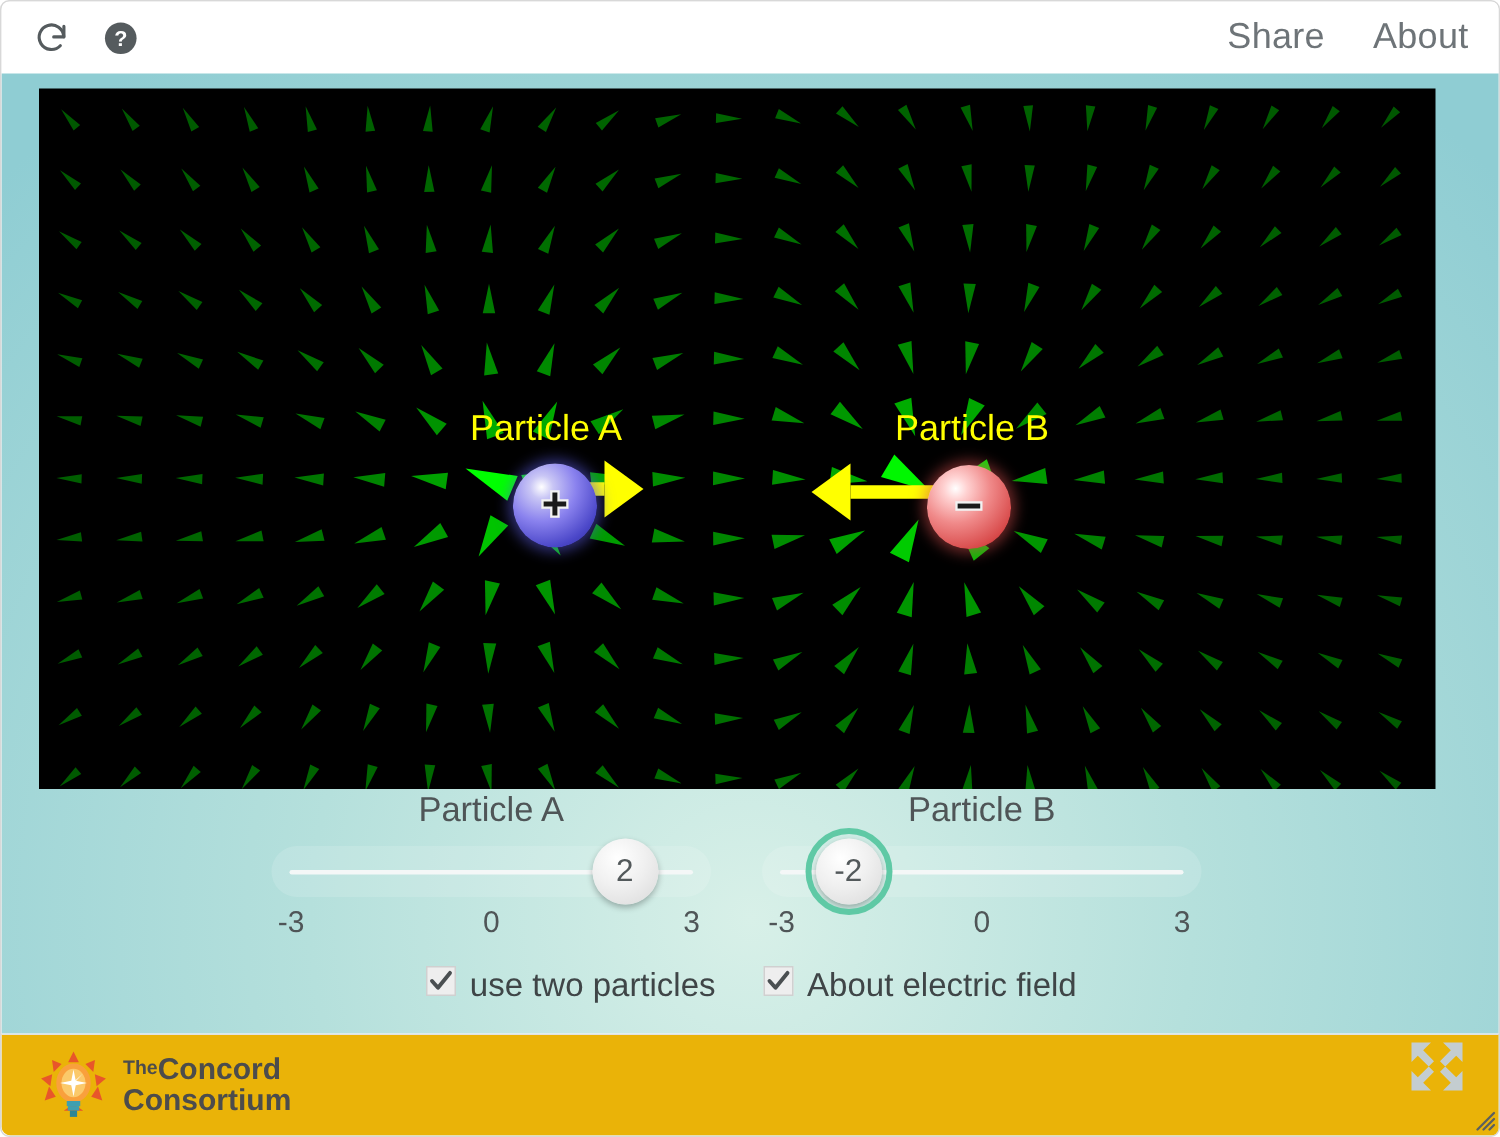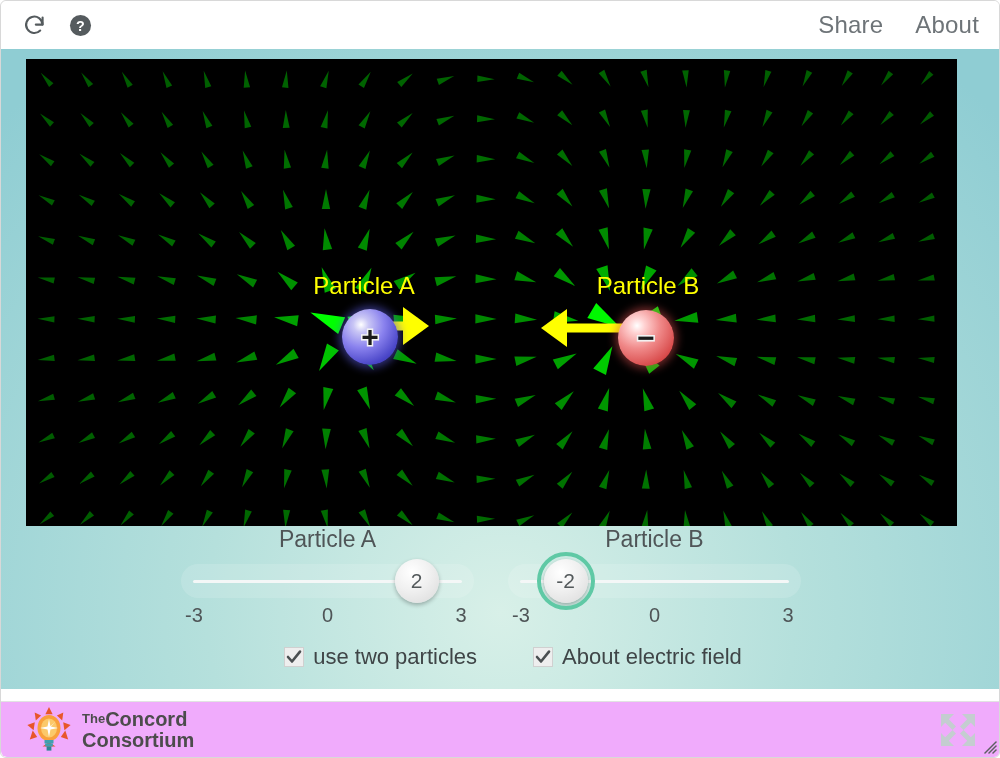--- a/index.html
+++ b/index.html
@@ -168,24 +168,23 @@
     position: absolute;
     left: 0; top: 118px;
     width: 1000px;
     display: flex;
     justify-content: center;
     align-items: center;
     gap: 32px;
   }
   .cb-item {
     display: flex;
-    align-items: center;
+    align-items: flex-start;
     gap: 9px;
     cursor: pointer;
-    margin-left: 24px;
   }
   .cb-box {
     width: 20px; height: 20px;
     background: #eeeeee;
     border: 1px solid #d0d0d0;
     display: flex; align-items: center; justify-content: center;
     flex: none;
   }
   .cb-check {
     width: 16px; height: 16px;
@@ -194,25 +193,24 @@
   .cb-label {
     font-size: 22px;
     color: #3f4547;
     white-space: nowrap;
   }
 
   
   #footer {
     position: absolute;
     left: 0; bottom: 0;
-    width: 1000px; height: 56px;
-    background: #f0abfc;
+    width: 1000px; height: 68px;
+    background: #eab308;
     border-top: 1px solid #e2e2e2;
     display: flex;
-    align-items: center;
     padding: 0 20px 0 24px;
     border-bottom-left-radius: 6px;
     border-bottom-right-radius: 6px;
   }
   #logo-block { display: flex; align-items: center; gap: 9px; cursor: pointer; }
   #logo-text {
     display: flex;
     flex-direction: column;
     line-height: 1.02;
     color: #4c4c4c;

